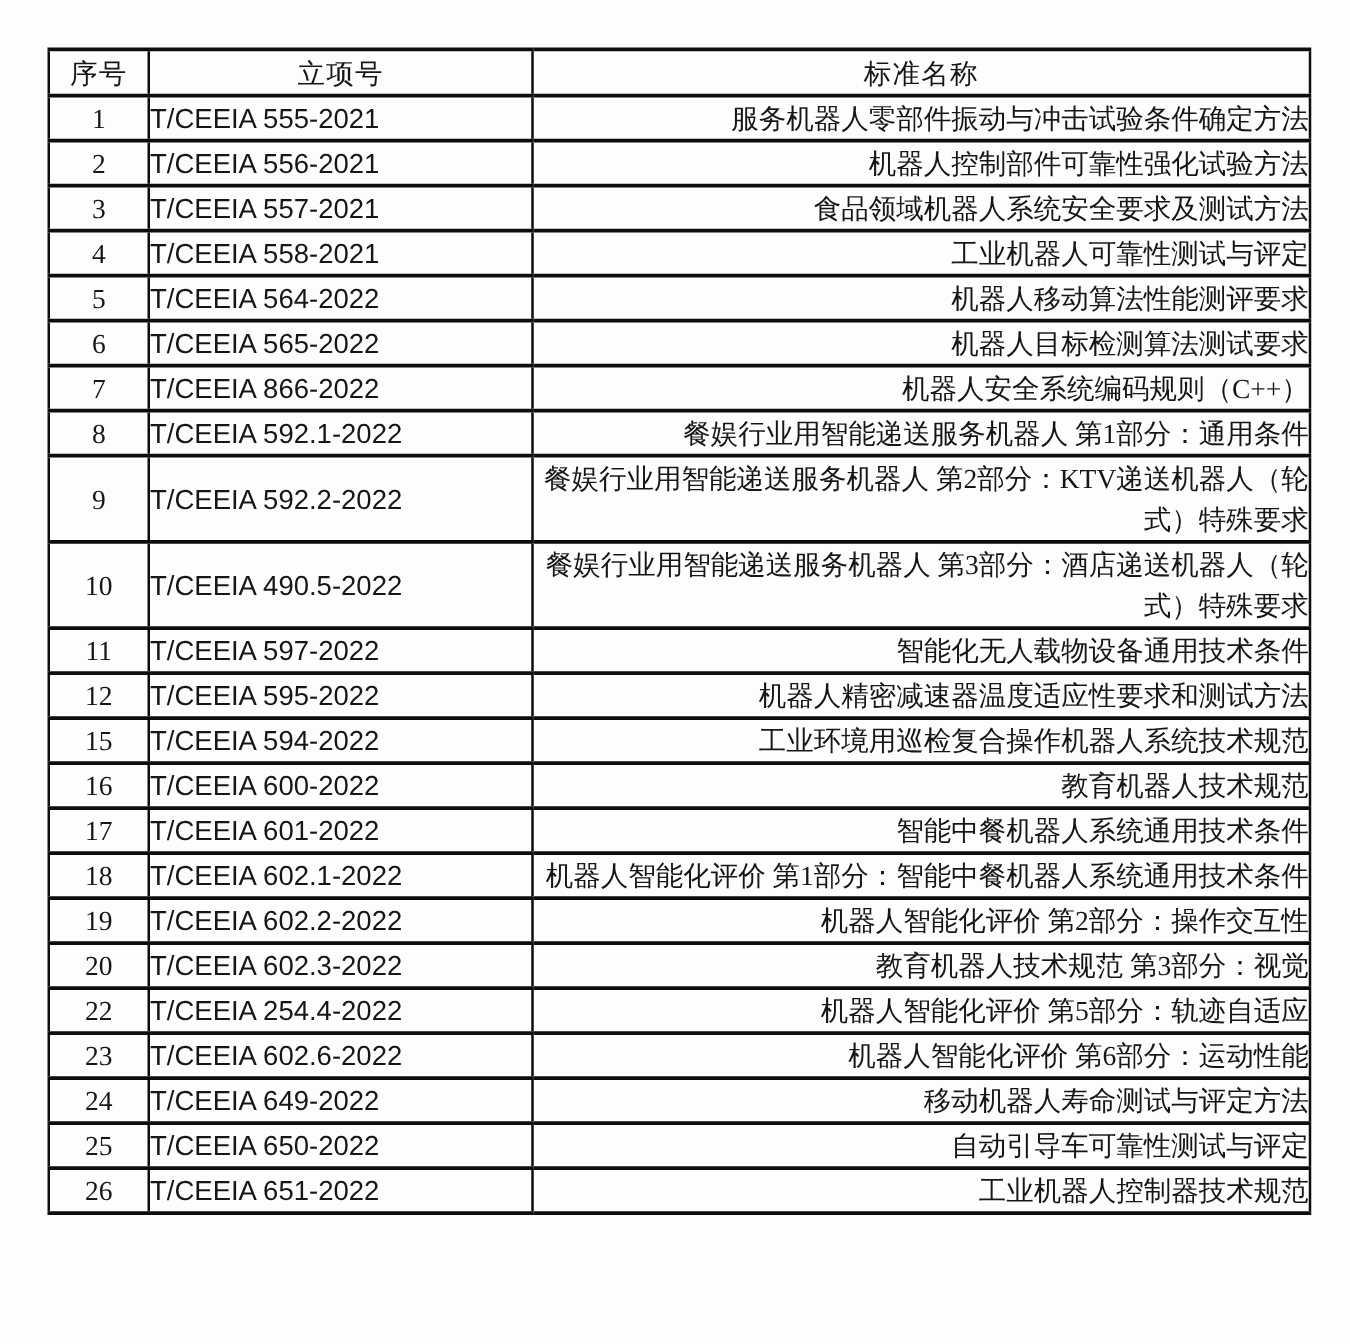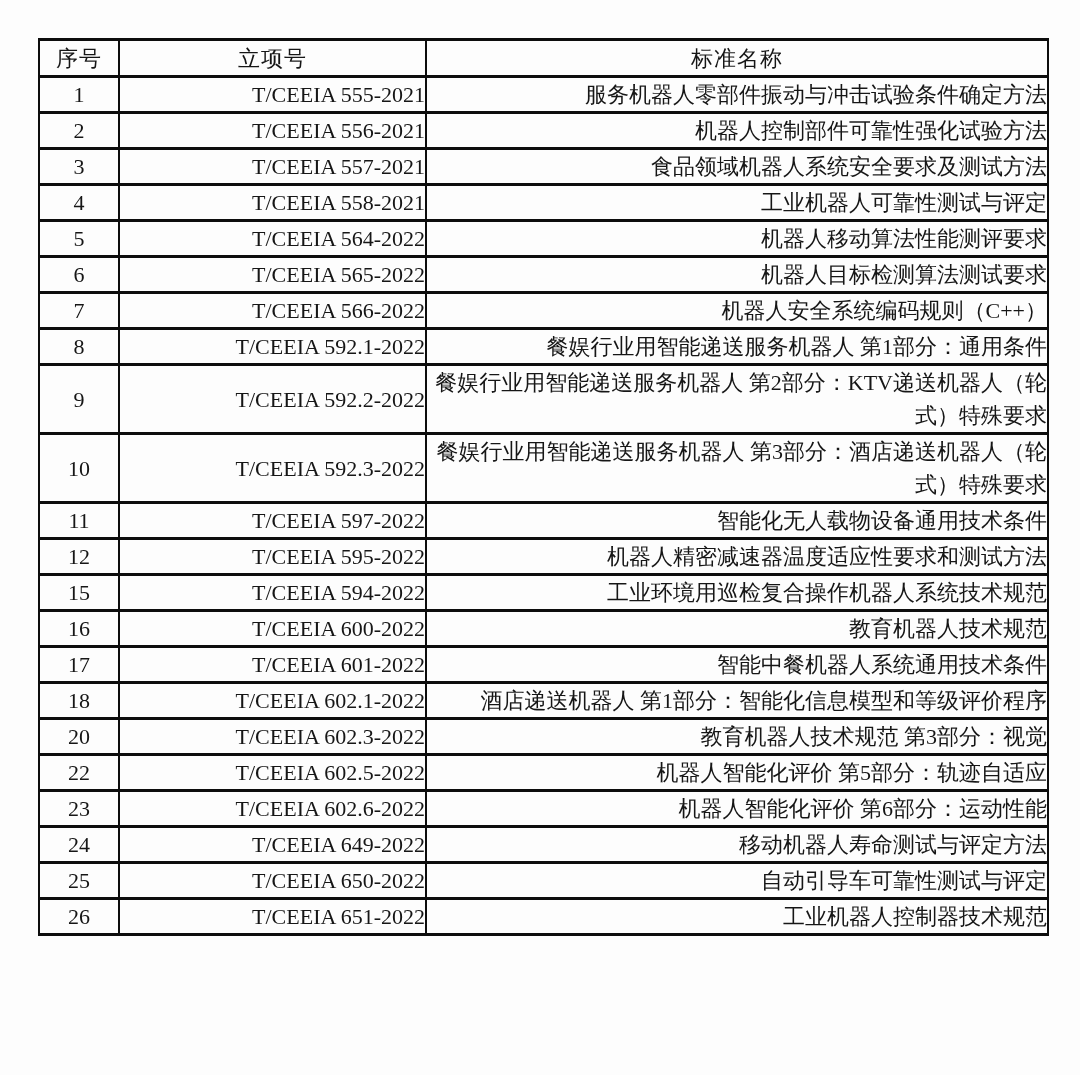--- a/index.html
+++ b/index.html
@@ -46,23 +46,23 @@
     margin-top: 24px;
   }
   .doc-table td {
     height: 31px;
   }
   .cell-no {
     text-align: center;
     font-family: "Liberation Serif", "DejaVu Serif", serif;
   }
   .cell-code {
-    text-align: right;
+    text-align: left;
     padding-left: 4px;
-    font-family: Liberation Serif, serif;
+    font-family: Liberation Sans, sans-serif;
     font-size: 21px;
     letter-spacing: 0px;
     white-space: nowrap;
   }
   .cell-name {
     text-align: right;
     padding-left: 7px;
     padding-right: 6px;
   }
 </style>
@@ -108,36 +108,36 @@
     <td class="cell-code">T/CEEIA 564-2022</td>
     <td class="cell-name">机器人移动算法性能测评要求</td>
   </tr>
       <tr>
     <td class="cell-no">6</td>
     <td class="cell-code">T/CEEIA 565-2022</td>
     <td class="cell-name">机器人目标检测算法测试要求</td>
   </tr>
       <tr>
     <td class="cell-no">7</td>
-    <td class="cell-code">T/CEEIA 566-2022</td>
+    <td class="cell-code">T/CEEIA 866-2022</td>
     <td class="cell-name">机器人安全系统编码规则（C++）</td>
   </tr>
       <tr>
     <td class="cell-no">8</td>
     <td class="cell-code">T/CEEIA 592.1-2022</td>
     <td class="cell-name">餐娱行业用智能递送服务机器人 第1部分：通用条件</td>
   </tr>
       <tr>
     <td class="cell-no">9</td>
     <td class="cell-code">T/CEEIA 592.2-2022</td>
     <td class="cell-name">餐娱行业用智能递送服务机器人 第2部分：KTV递送机器人（轮式）特殊要求</td>
   </tr>
       <tr>
     <td class="cell-no">10</td>
-    <td class="cell-code">T/CEEIA 592.3-2022</td>
+    <td class="cell-code">T/CEEIA 490.5-2022</td>
     <td class="cell-name">餐娱行业用智能递送服务机器人 第3部分：酒店递送机器人（轮式）特殊要求</td>
   </tr>
       <tr>
     <td class="cell-no">11</td>
     <td class="cell-code">T/CEEIA 597-2022</td>
     <td class="cell-name">智能化无人载物设备通用技术条件</td>
   </tr>
       <tr>
     <td class="cell-no">12</td>
     <td class="cell-code">T/CEEIA 595-2022</td>
@@ -154,30 +154,35 @@
     <td class="cell-name">教育机器人技术规范</td>
   </tr>
       <tr>
     <td class="cell-no">17</td>
     <td class="cell-code">T/CEEIA 601-2022</td>
     <td class="cell-name">智能中餐机器人系统通用技术条件</td>
   </tr>
       <tr>
     <td class="cell-no">18</td>
     <td class="cell-code">T/CEEIA 602.1-2022</td>
-    <td class="cell-name">酒店递送机器人 第1部分：智能化信息模型和等级评价程序</td>
+    <td class="cell-name">机器人智能化评价 第1部分：智能中餐机器人系统通用技术条件</td>
+  </tr>
+      <tr>
+    <td class="cell-no">19</td>
+    <td class="cell-code">T/CEEIA 602.2-2022</td>
+    <td class="cell-name">机器人智能化评价 第2部分：操作交互性</td>
   </tr>
       <tr>
     <td class="cell-no">20</td>
     <td class="cell-code">T/CEEIA 602.3-2022</td>
     <td class="cell-name">教育机器人技术规范 第3部分：视觉</td>
   </tr>
       <tr>
     <td class="cell-no">22</td>
-    <td class="cell-code">T/CEEIA 602.5-2022</td>
+    <td class="cell-code">T/CEEIA 254.4-2022</td>
     <td class="cell-name">机器人智能化评价 第5部分：轨迹自适应</td>
   </tr>
       <tr>
     <td class="cell-no">23</td>
     <td class="cell-code">T/CEEIA 602.6-2022</td>
     <td class="cell-name">机器人智能化评价 第6部分：运动性能</td>
   </tr>
       <tr>
     <td class="cell-no">24</td>
     <td class="cell-code">T/CEEIA 649-2022</td>

